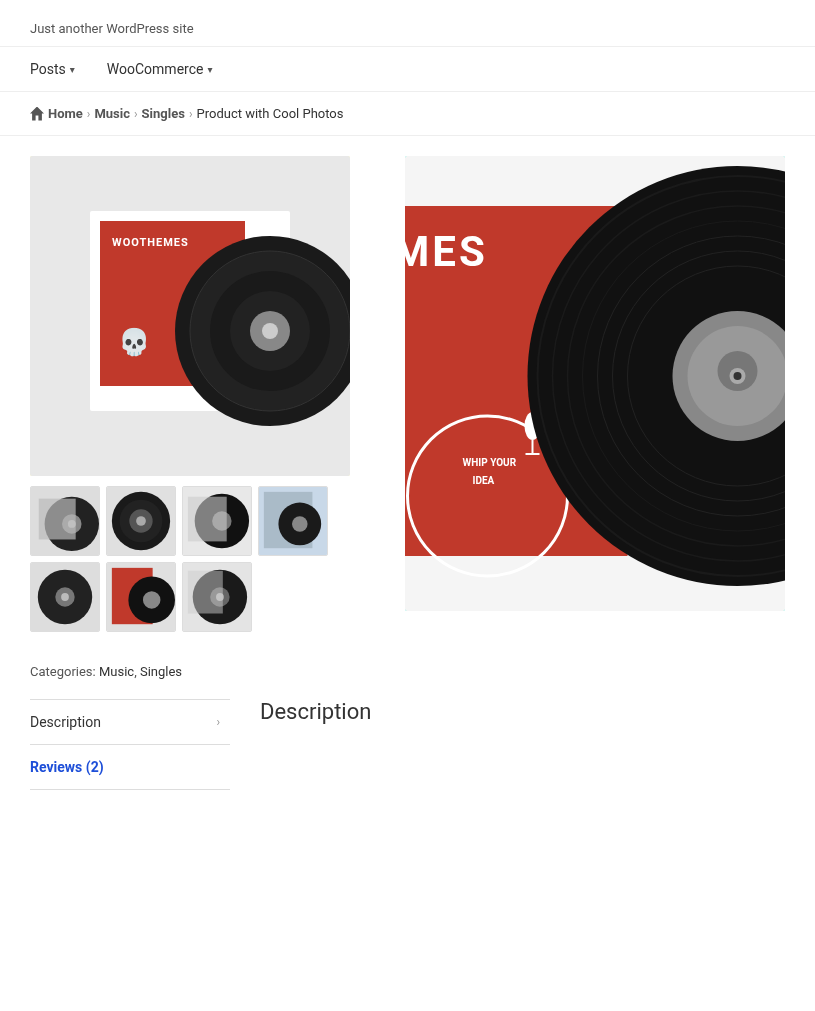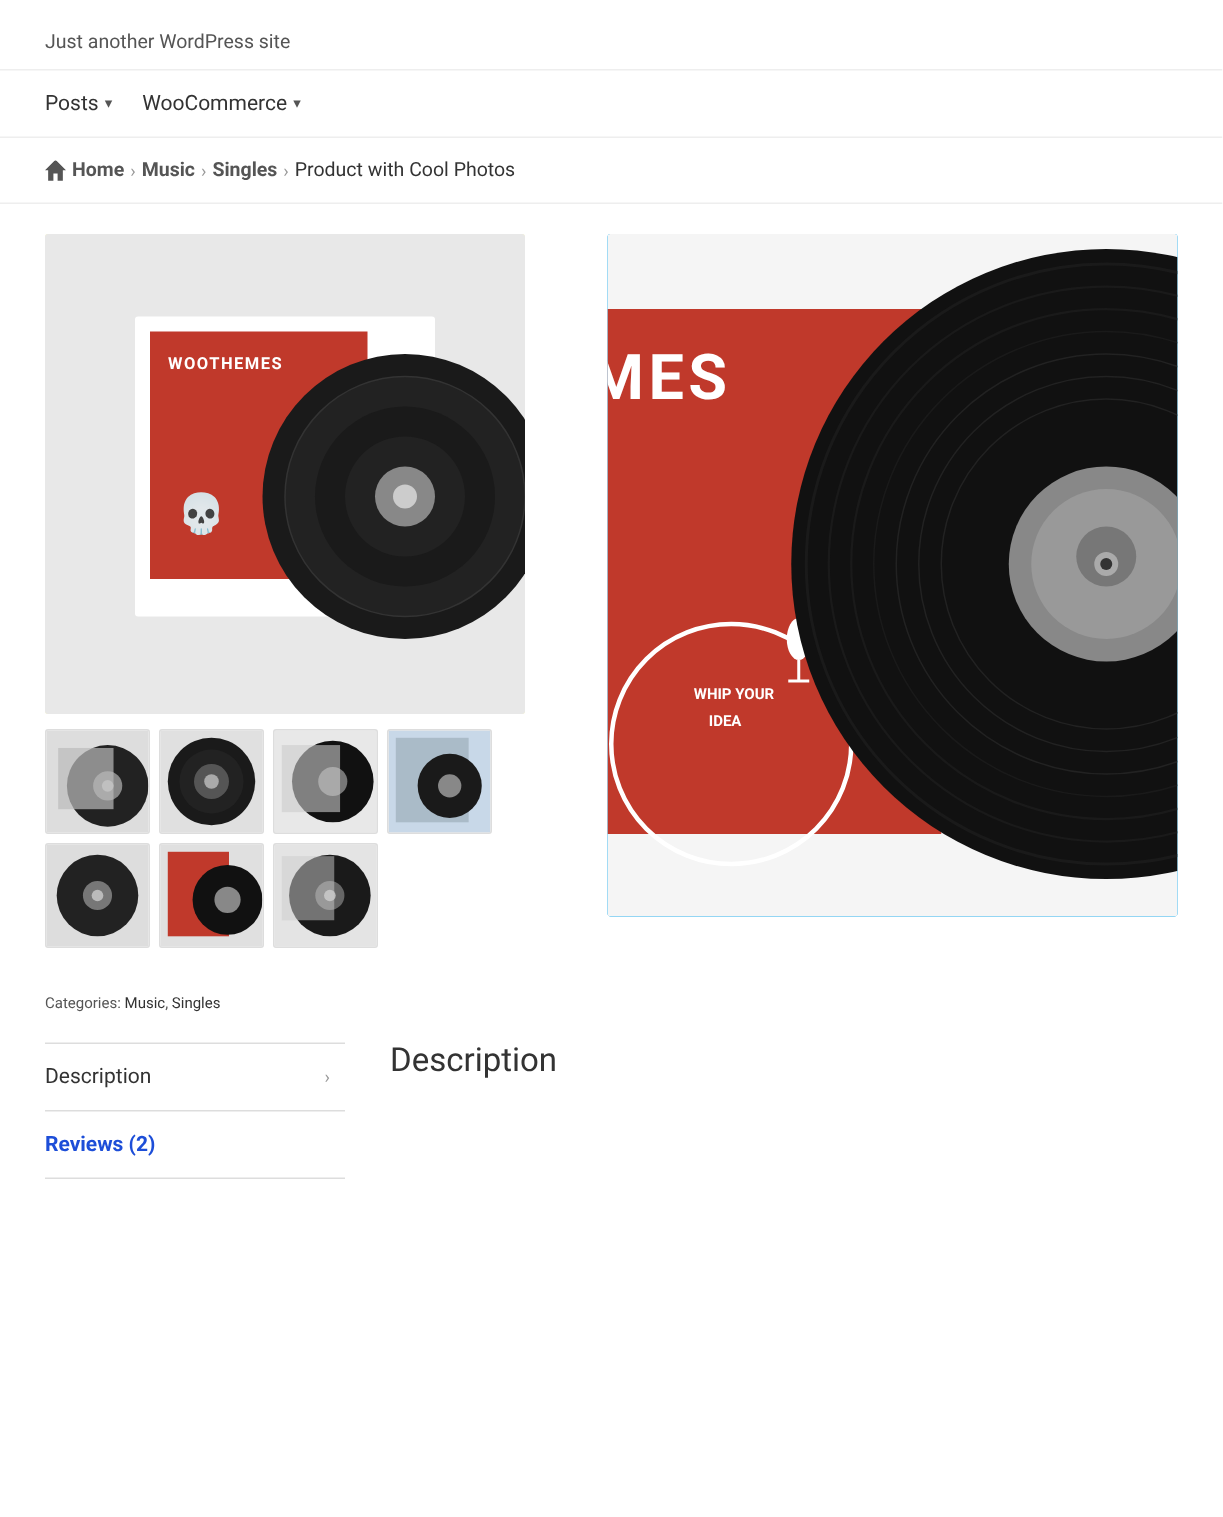--- a/index.html
+++ b/index.html
@@ -4,21 +4,21 @@
   <style>
     * { box-sizing: border-box; margin: 0; padding: 0; }
     body { font-family: -apple-system, BlinkMacSystemFont, "Segoe UI", Roboto, sans-serif; font-size: 14px; color: #333; background: #fff; }
 
     
     .site-header { padding: 20px 30px 10px; }
     .site-title { font-size: 28px; font-weight: 700; color: #333; text-decoration: none; display: block; }
     .site-tagline { font-size: 13px; color: #555; margin-top: 6px; }
 
     
-    .site-nav { border-top: 1px solid #eee; border-bottom: 1px solid #eee; padding: 0 30px; display: flex; gap: 4px; }
+    .site-nav { border-top: 1px solid #eee; border-bottom: 1px solid #eee; padding: 0 30px; display: flex; gap: 16px; }
     .nav-item { display: flex; align-items: center; padding: 14px 16px 14px 0; font-size: 14px; color: #333; cursor: pointer; gap: 4px; }
     .nav-item:first-child { padding-left: 0; }
     .nav-chevron { font-size: 10px; color: #555; }
 
     
     .breadcrumb { padding: 14px 30px; font-size: 13px; color: #555; display: flex; align-items: center; gap: 4px; border-bottom: 1px solid #eee; }
     .breadcrumb a { color: #555; text-decoration: none; font-weight: bold; }
     .breadcrumb-sep { color: #999; font-size: 12px; }
     .breadcrumb-current { color: #333; }
     .home-icon { display: inline-block; width: 14px; height: 14px; background: #555; clip-path: polygon(50% 0%, 0% 50%, 15% 50%, 15% 100%, 40% 100%, 40% 65%, 60% 65%, 60% 100%, 85% 100%, 85% 50%, 100% 50%); }
@@ -28,24 +28,24 @@
 
     
     .gallery-column { width: 355px; flex-shrink: 0; }
     .main-image { width: 320px; height: 320px; background: #fef9c3; border-radius: 2px; overflow: hidden; display: flex; align-items: center; justify-content: center; cursor: pointer; }
 
     .thumbnails { display: flex; flex-wrap: wrap; gap: 6px; margin-top: 10px; }
     .thumbnail { width: 70px; height: 70px; background: #f0f0f0; border-radius: 2px; overflow: hidden; cursor: pointer; display: flex; align-items: center; justify-content: center; border: 1px solid #ddd; }
 
     
     .large-image-column { flex: 1; }
-    .large-image { width: 100%; height: 455px; background: #0ea5e9; border-radius: 2px; overflow: hidden; position: relative; }
-
-    
-    .categories-row { padding: 12px 30px 20px; font-size: 10px; color: #555; }
+    .large-image { width: 100%; height: 455px; background: #5eead4; border-radius: 2px; overflow: hidden; position: relative; }
+
+    
+    .categories-row { padding: 12px 30px 20px; font-size: 13px; color: #555; }
     .categories-row a { color: #333; text-decoration: none; }
 
     
     .tabs-section { padding: 0 30px 40px; display: flex; gap: 30px; }
     .tabs-column { width: 200px; flex-shrink: 0; }
     .tab-item { border-top: 1px solid #ddd; display: flex; align-items: center; justify-content: space-between; padding: 14px 10px 14px 0; cursor: pointer; font-size: 14px; color: #333; }
     .tab-item:last-child { border-bottom: 1px solid #ddd; }
     .tab-chevron { font-size: 12px; color: #999; }
     .tab-reviews { color: #1d4ed8; font-weight: bold; }
 

